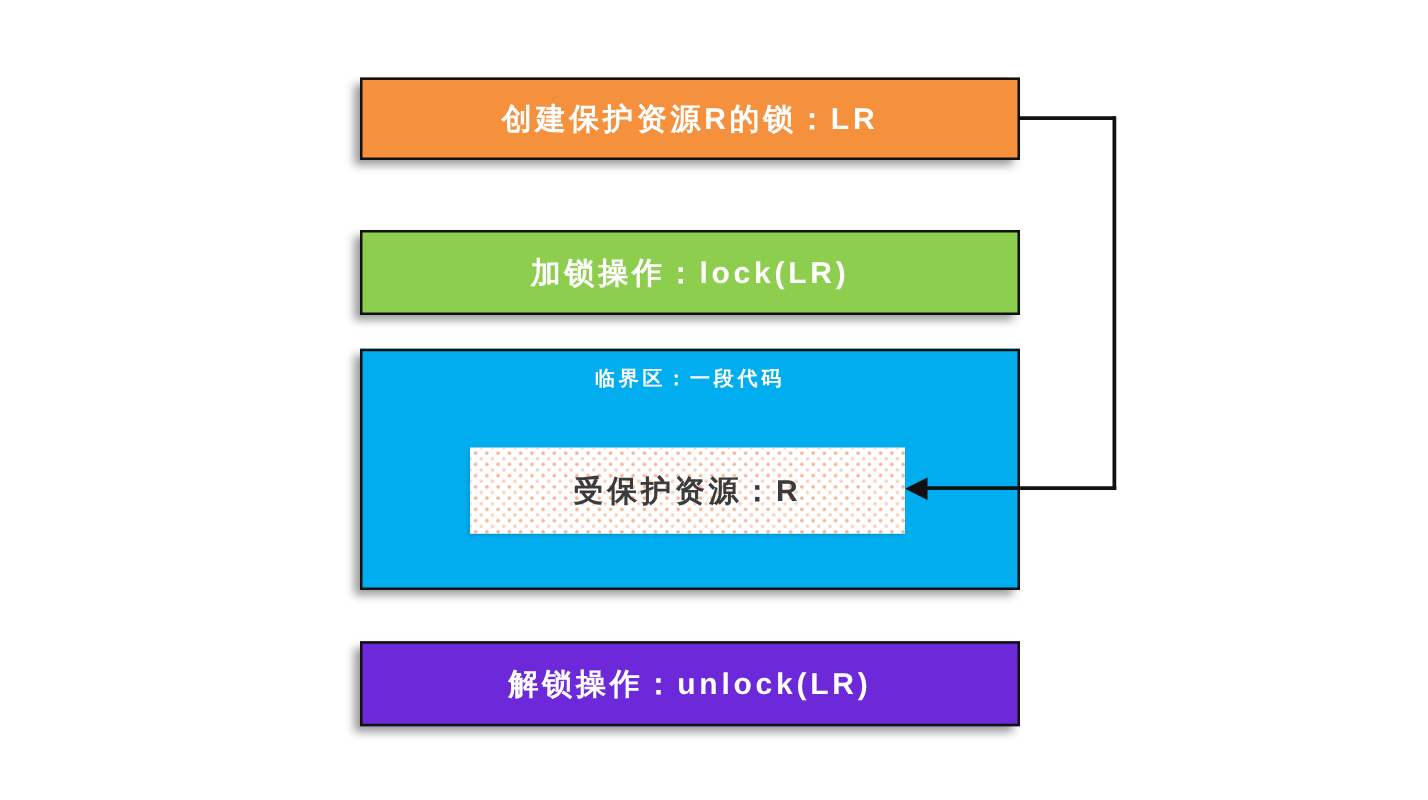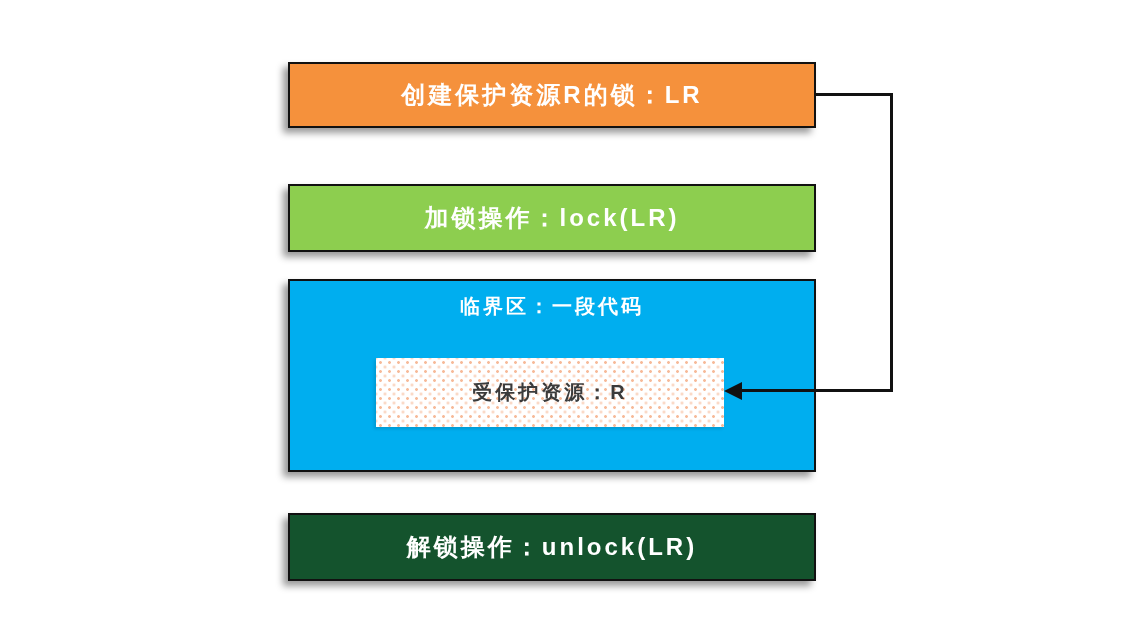--- a/index.html
+++ b/index.html
@@ -23,45 +23,45 @@
     justify-content: center;
     color: #ffffff;
     font-size: 24px;
     letter-spacing: 3px;
     font-weight: bold;
   }
   .box-create  { top: 62px;  height: 66px; background: #F5913C; }
   .box-lock    { top: 168px; height: 68px; background: #8DCE4F; margin-top: 16px; }
   .box-crit    { top: 279px; height: 193px; background: #00AEEF;
                  flex-direction: column; justify-content: flex-start; }
-  .box-unlock  { top: 513px; height: 68px; background: #14532d; }
+  .box-unlock  { top: 513px; height: 68px; background: #6d28d9; }
   .crit-title {
     margin-top: 12px;
     color: #ffffff;
-    font-size: 20px;
+    font-size: 16px;
     letter-spacing: 3px;
     font-weight: bold;
   }
   .inner-box {
     position: absolute;
     left: 86px;
     top: 77px;
     width: 348px;
     height: 69px;
     background-color: #ffffff;
     background-image:
       radial-gradient(rgba(240,130,70,0.55) 1.2px, transparent 1.6px),
       radial-gradient(rgba(240,130,70,0.35) 1.2px, transparent 1.6px);
     background-size: 9px 9px, 9px 9px;
     background-position: 0 0, 4.5px 4.5px;
     display: flex;
     align-items: center;
     justify-content: center;
     color: #3b3b3b;
-    font-size: 20px;
+    font-size: 24px;
     letter-spacing: 3px;
     font-weight: bold;
     box-shadow: -2px 2px 3px rgba(0,0,0,0.12);
   }
   .arrow-seg { position: absolute; background: #111111; }
   .arrow-h1 { left: 816px; top: 93px;  width: 76px;  height: 3px; }
   .arrow-v  { left: 890px; top: 93px;  width: 3px;   height: 299px; }
   .arrow-h2 { left: 740px; top: 389px; width: 153px; height: 3px; }
   .arrow-head {
     position: absolute;

